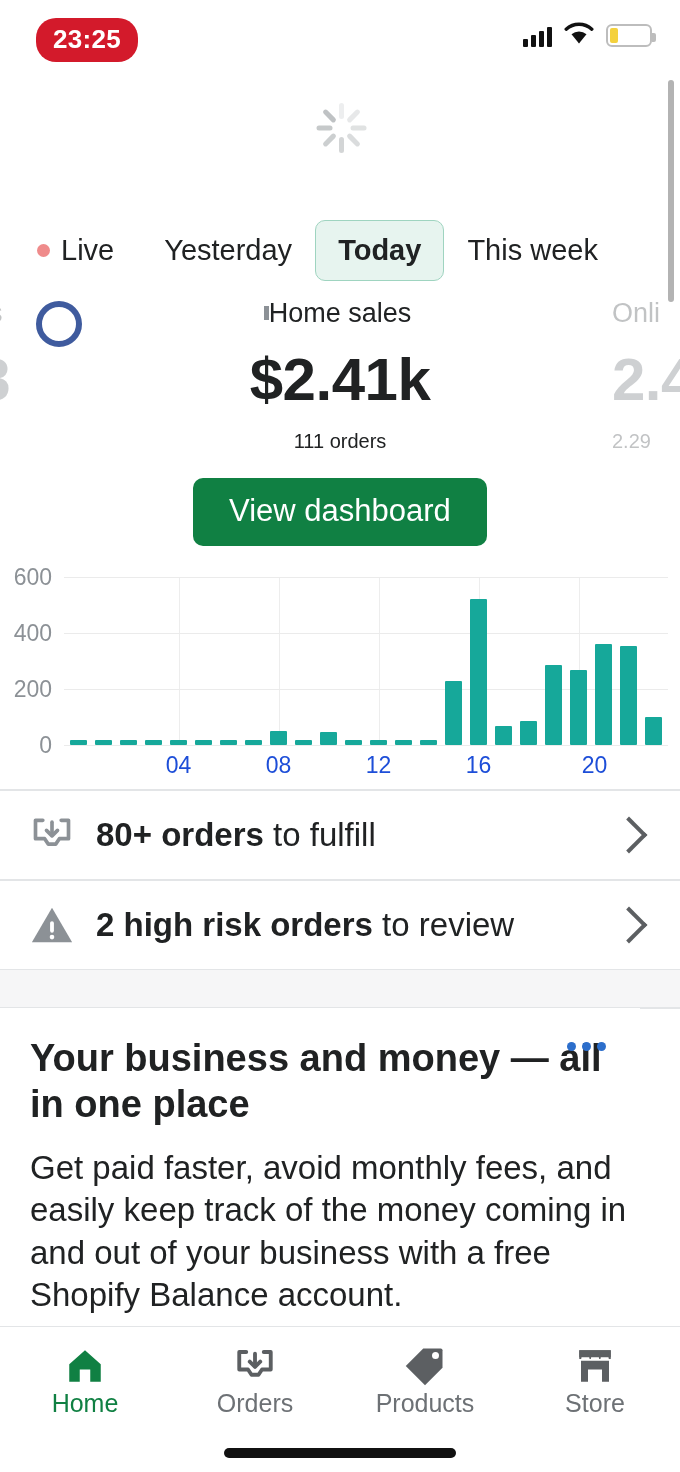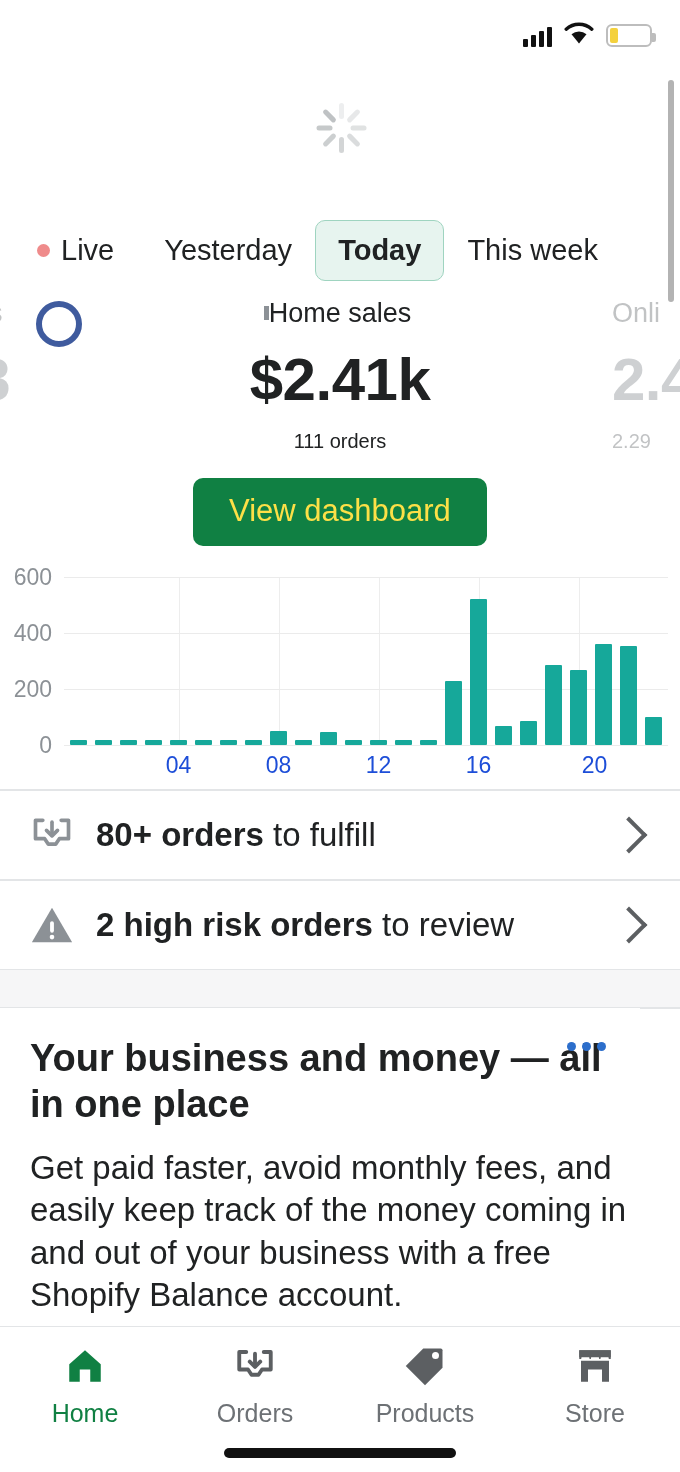--- a/index.html
+++ b/index.html
@@ -56,21 +56,21 @@
   .metric.center .m-title { color:#202223; }
   .metric.center .m-sub { color:#202223; }
   .metric.left { left:-148px; width:250px; opacity:.42; }
   .metric.left .m-value { color:#8c9196; }
   .metric.right { left:612px; width:250px; opacity:.42; text-align:left; }
   .metric.right .m-value { color:#8c9196; }
 
   
   .dash-wrap { position:absolute; top:478px; left:0; width:680px; display:flex; justify-content:center; }
   .dash-btn {
-    background:#108043; color:#fde047; border:none; border-radius:10px;
+    background:#108043; color:#ffffff; border:none; border-radius:10px;
     font-size:31px; font-family:inherit; padding:15px 36px 17px; cursor:pointer;
   }
 
   
   .chart { position:absolute; top:560px; left:0; width:680px; height:225px; }
   .ylab { position:absolute; right:628px; font-size:23px; color:#8c9196; text-align:right; width:60px; transform:translateY(-50%); }
   .gridline { position:absolute; left:64px; right:12px; height:1px; background:#ebebeb; }
   .plot { position:absolute; left:66px; right:14px; top:17px; height:168px; display:flex; align-items:flex-end; gap:0; }
   .bar-slot { flex:1 1 0; display:flex; justify-content:center; align-items:flex-end; height:100%; }
   .bar { width:68%; background:#16a89a; border-radius:1px; min-height:5px; }
@@ -91,32 +91,33 @@
   .promo { position:absolute; left:0; top:1008px; width:640px; height:330px; background:#fff; padding:28px 30px 0; }
   .promo-title { font-size:38px; font-weight:700; color:#202223; line-height:1.2; width:580px; }
   .promo-body { font-size:33px; color:#202223; line-height:1.28; margin-top:20px; width:620px; }
   .promo-menu { position:absolute; right:26px; top:26px; display:flex; gap:6px; padding:8px; }
   .promo-menu i { width:9px; height:9px; border-radius:50%; background:#2c6ecb; display:block; }
   .promo-circle { position:absolute; left:36px; top:301px; width:46px; height:46px; border-radius:50%; border:6px solid #3f5b9e; }
   .promo-dot2 { position:absolute; left:264px; top:306px; width:5px; height:14px; background:#8c9196; }
 
   
   .navbar { position:absolute; left:0; bottom:0; width:680px; height:146px; background:#fff; border-top:1.5px solid #e3e5e7; display:flex; }
-  .nav-item { flex:1 1 0; display:flex; flex-direction:column; align-items:center; justify-content:flex-start; padding-top:16px; gap:10px; }
+  .nav-item { flex:1 1 0; display:flex; flex-direction:column; align-items:center; justify-content:flex-start; padding-top:16px; }
   .nav-ico { height:46px; display:flex; align-items:center; justify-content:center; }
   .nav-label { font-size:25px; color:#6d7175; }
   .nav-item.active .nav-label { color:#108043; }
   .home-ind { position:absolute; left:50%; transform:translateX(-50%); bottom:14px; width:232px; height:10px; background:#111; border-radius:6px; }
 </style>
 </head>
 <body>
 
 <div class="phone">
 
   <div class="statusbar">
+    <div class="rec-pill">23:25</div>
     <div class="status-right">
       <span class="sig">
           <i></i>
           <i></i>
           <i></i>
           <i></i>
         </span>
       <span>
         <svg width="30" height="23" viewBox="0 0 30 23">
             <path d="M15 21.5 L7.5 12.3 a11.6 11.6 0 0 1 15 0 Z" fill="#111"></path>

